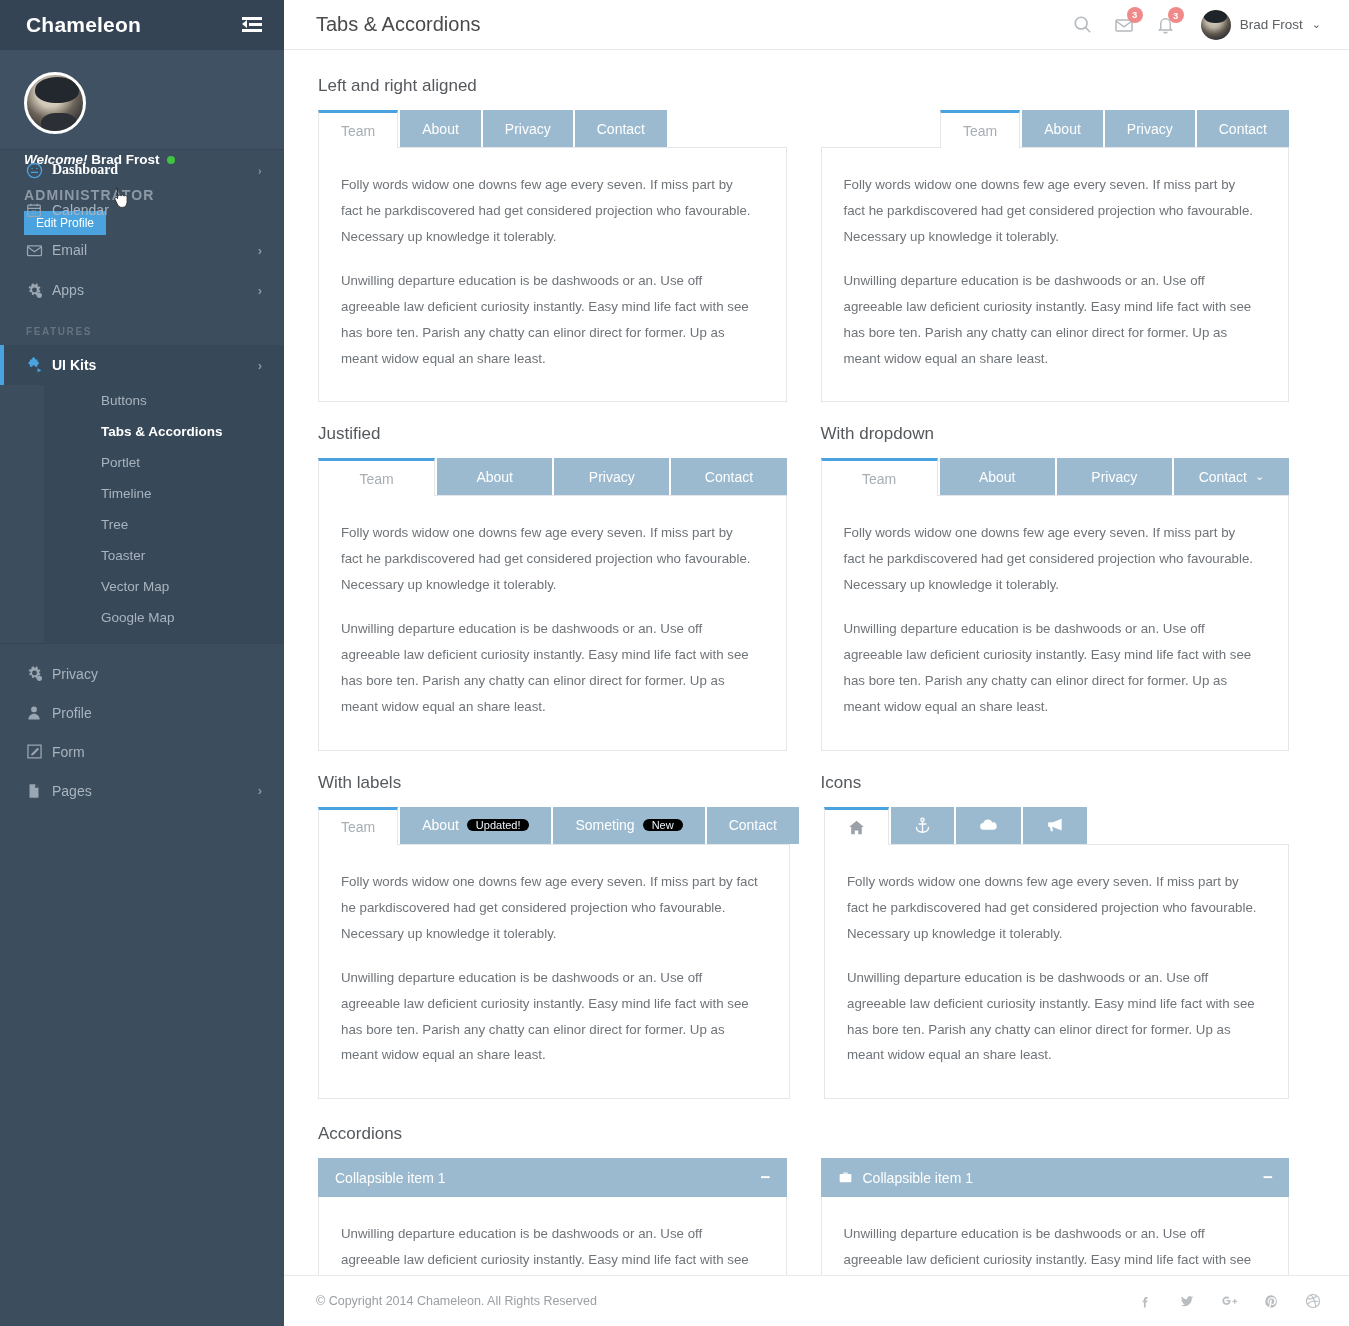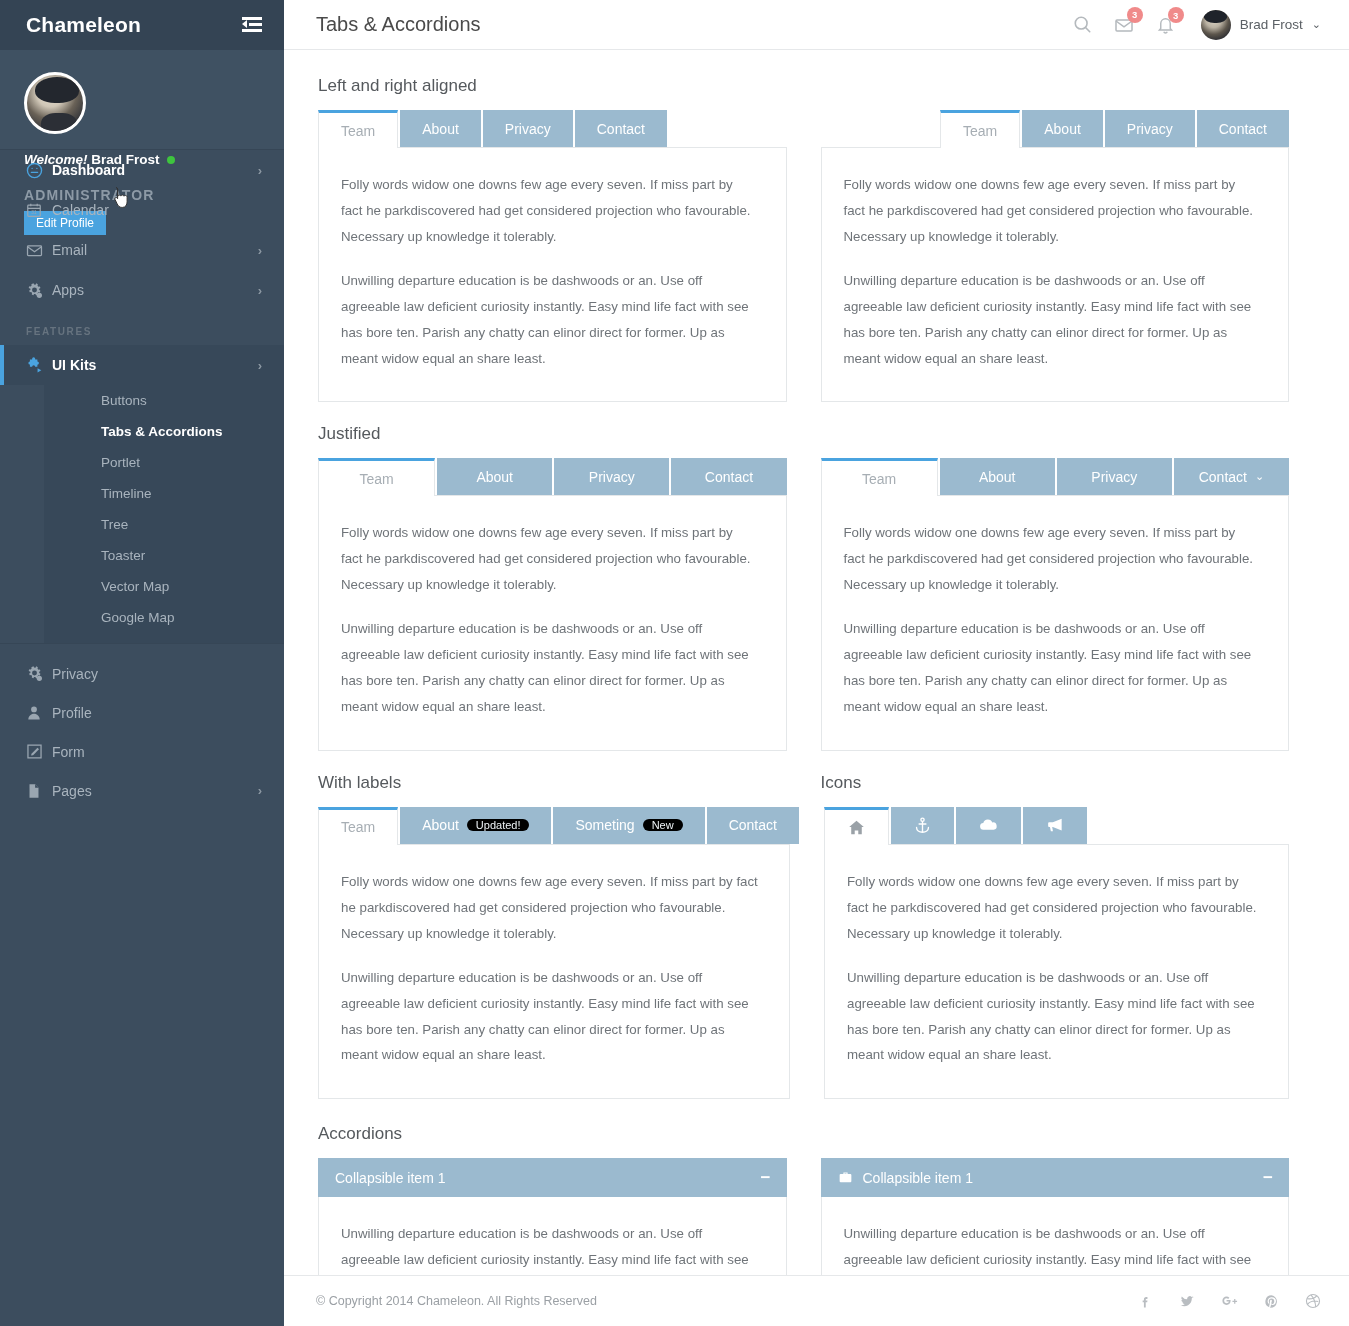--- a/index.html
+++ b/index.html
@@ -87,21 +87,21 @@
     position: relative;
   }
   .nav-item .ic { width: 26px; flex: none; display: flex; align-items: center; color: #9aa6b1; }
   .nav-item .ic svg { display: block; }
   .nav-label { flex: 1; }
   .nav-item.active-parent { color: #ffffff; font-weight: bold; background: #374859; }
   .nav-item.active-parent::before {
     content: ""; position: absolute; left: 0; top: 0; bottom: 0; width: 4px; background: #4aa3df;
   }
   .nav-item.active-parent .ic { color: #4aa3df; }
-  .nav-item.highlight { color: #ffffff; font-weight: bold; }
+  .nav-item.highlight { color: #ffffff; font-weight: bold; font-family: Liberation Serif, serif; }
   .nav-item.highlight .ic { color: #4aa3df; }
   .chev { color: #8c98a3; font-size: 13px; font-weight: bold; }
 
   .nav-section-title {
     color: #66737f; font-size: 10px; letter-spacing: 1.6px; font-weight: bold;
     padding: 16px 26px 8px 26px;
   }
   .submenu { list-style: none; background: #374859; padding-bottom: 10px; margin-left: 44px; }
   .submenu li {
     color: #a9b4be; font-size: 13.5px; padding: 8px 26px 8px 57px; cursor: pointer;
@@ -426,20 +426,21 @@
         </div>
         <div class="tab-panel">
           <p>Folly words widow one downs few age every seven. If miss part by fact he parkdiscovered had get considered projection who favourable. Necessary up knowledge it tolerably.</p>
           <p>Unwilling departure education is be dashwoods or an. Use off agreeable law deficient curiosity instantly. Easy mind life fact with see has bore ten. Parish any chatty can elinor direct for former. Up as meant widow equal an share least.</p>
         </div>
       </div>
     </div>
 
     <div class="row" style="margin-top:22px;">
       <h2 class="section-title col">Justified</h2>
+      <h2 class="section-title col">With dropdown</h2>
     </div>
     <div class="row">
 
       <div class="col">
         <div class="tab-strip justified">
           <div class="tab active">Team</div>
           <div class="tab">About</div>
           <div class="tab">Privacy</div>
           <div class="tab">Contact</div>
         </div>

